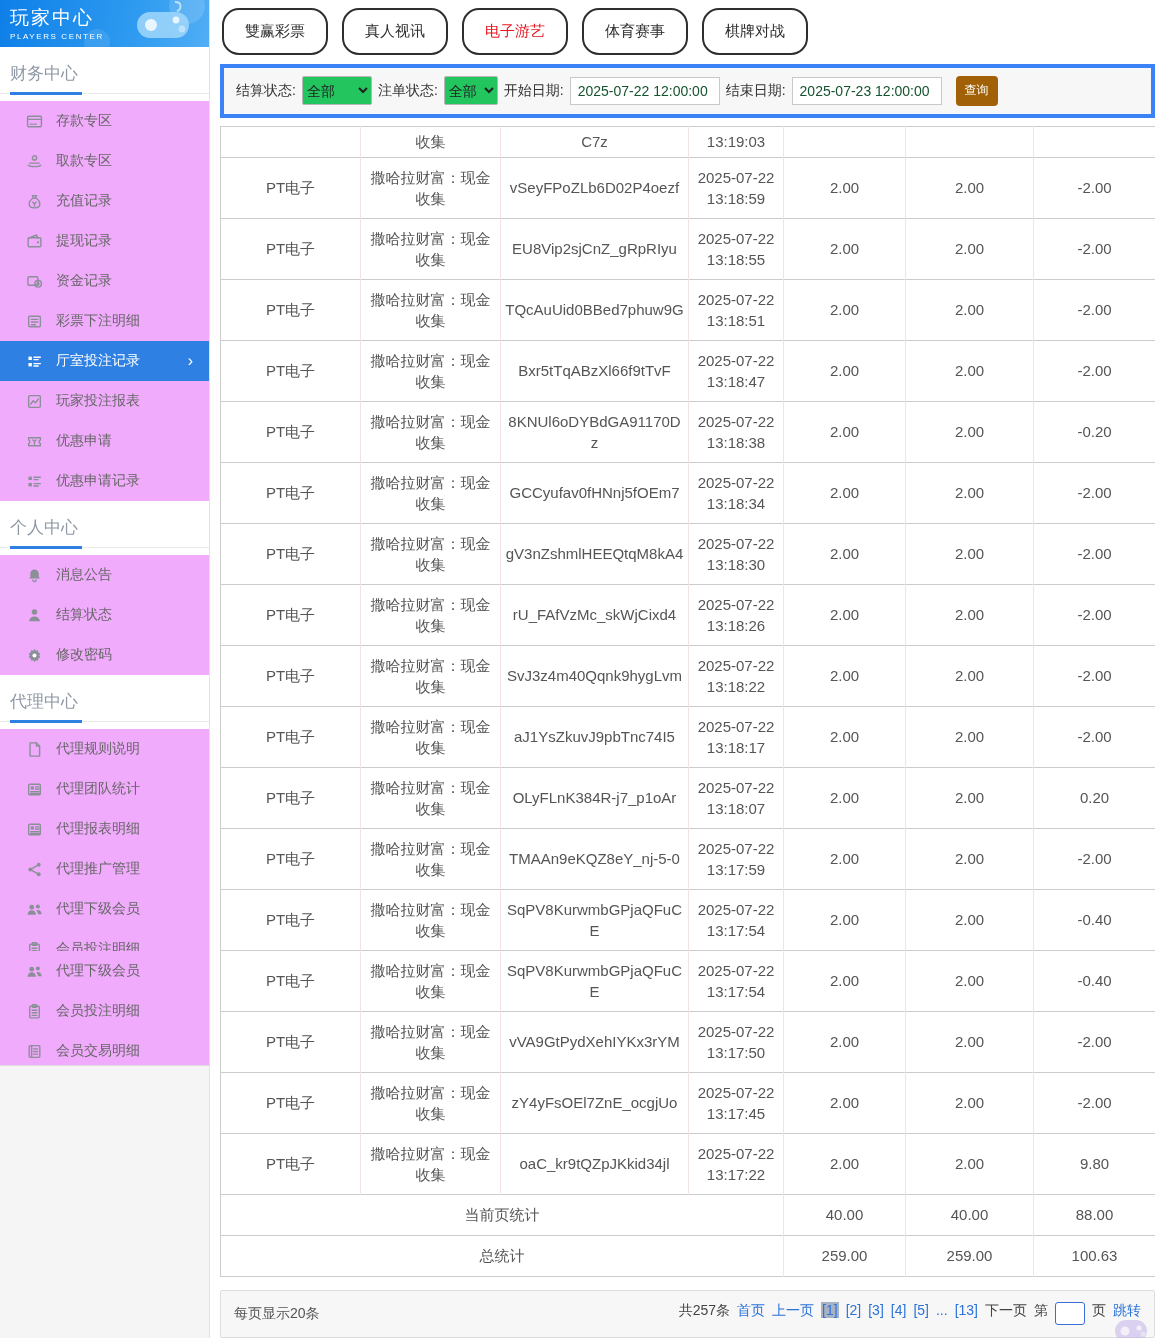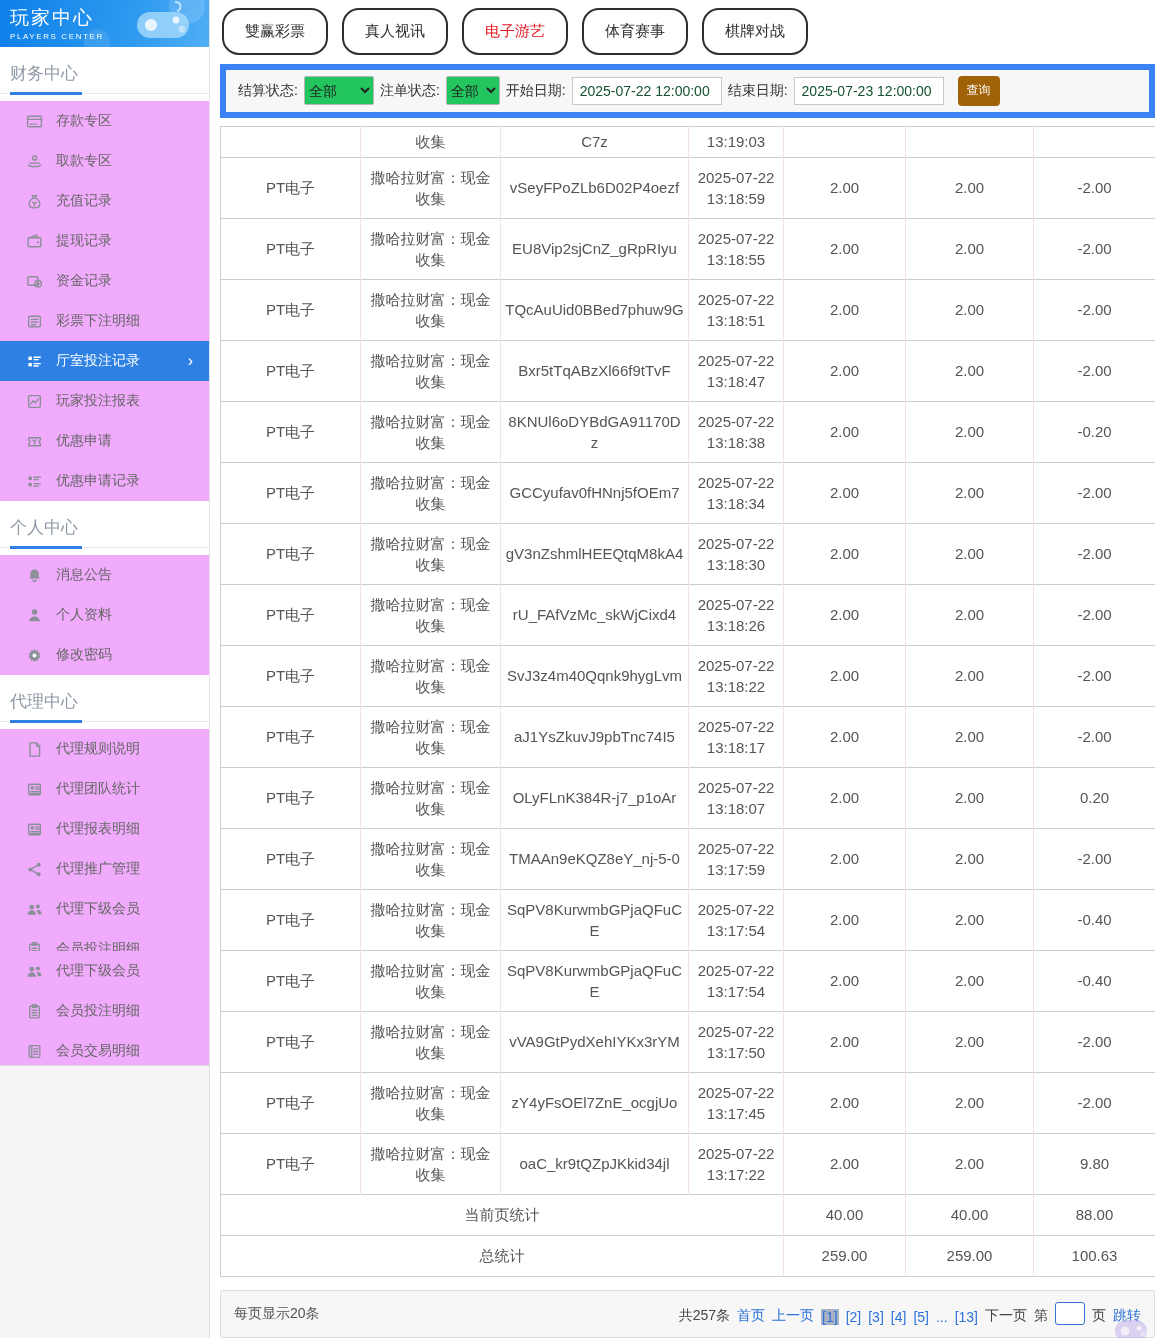--- a/index.html
+++ b/index.html
@@ -23,39 +23,39 @@
   .side-item.selected .ico{color:#fff}
   .side-item .chev{margin-left:auto;margin-right:16px;font-size:16px;line-height:1}
   .side-item.overlap{margin-bottom:-18px}
 
   
   .content{flex:1;display:flex;flex-direction:column;padding-left:10px;background:#fff}
   .tabs-row{display:flex;gap:14px;padding:8px 0 9px 2px}
   .tab{border:2px solid #2e2e2e;border-radius:17px;padding:12px 21px;font-size:15px;color:#2e2e2e;background:#fff;cursor:pointer;white-space:nowrap}
   .tab.active{color:#e8141e}
 
-  .filter-panel{background:#f7f7f7;border:6px solid #3b82f6;height:55px;display:flex;align-items:center;gap:6px;padding:0 12px;font-size:14px;color:#333;width:935px}
+  .filter-panel{background:#f7f7f7;border:4px solid #3b82f6;height:55px;display:flex;align-items:center;gap:6px;padding:0 12px;font-size:14px;color:#333;width:935px}
   .filter-panel label{white-space:nowrap}
   .filter-panel select{height:29px;border:1px solid #b7b7b7;background:#22c55e;font-size:14px;color:#222;border-radius:2px}
   .sel-settle{width:70px}
   .sel-order{width:54px}
   .date-input{width:150px;height:28px;border:1px solid #c9c9c9;font-size:14px;padding:0 7px;color:#14532d;background:#fff}
   .query-btn{width:42px;height:30px;background:#a16207;color:#fff;border:none;border-radius:4px;font-size:12px;margin-left:8px;cursor:pointer}
 
   
   .bet-table{border-collapse:collapse;table-layout:fixed;width:935px;margin-top:8px;font-size:15px;color:#555;border:1px solid #ccc}
   .bet-table td{border-top:1px solid #ccc;border-right:1px solid #f3e3e3;text-align:center;vertical-align:middle;padding:2px 4px;line-height:21px;word-break:break-all;overflow:hidden}
   .bet-table td:last-child{border-right:none}
   .bet-table tr.partial-row{height:31px}
   .bet-table tr.data-row{height:61px}
   .bet-table tr.sum-row{height:41px}
 
   
   .pagination{width:935px;margin-top:13px;height:50px;background:#f7f7f7;border:1px solid #ddd;border-radius:2px;display:flex;align-items:center;justify-content:space-between;padding:0 13px;font-size:14px;color:#555}
-  .pag-right{display:flex;align-items:flex-end;gap:7px;white-space:nowrap}
+  .pag-right{display:flex;align-items:flex-start;gap:7px;white-space:nowrap}
   .pg-link{color:#2b72d9;cursor:pointer}
   .pg-page{color:#2b72d9;cursor:pointer}
   .pg-page.active{background:#a9b2c3;padding:0 1px}
   .pg-plain{color:#444}
   .jump-input{width:30px;height:23px;border:1px solid #3a6fd8;border-radius:3px;background:#fff}
 
   .float-widget{position:absolute;right:4px;bottom:-10px;width:40px;height:34px;opacity:.55;pointer-events:none}
 </style>
 </head>
 <body>
@@ -184,21 +184,21 @@
           </span>
           <span>消息公告</span>
         </div>
         <div class="side-item">
           <span class="ico">
             <svg viewBox="0 0 16 16">
               <circle cx="8" cy="4.8" r="2.6" fill="currentColor"></circle>
               <path d="M2.8 13.5c.5-3 2.6-4.5 5.2-4.5s4.7 1.5 5.2 4.5z" fill="currentColor"></path>
             </svg>
           </span>
-          <span>个人资料</span>
+          <span>结算状态</span>
         </div>
         <div class="side-item">
           <span class="ico">
             <svg viewBox="0 0 16 16">
               <path d="M8 1.6l1.1 1.9 2.1-.4.4 2.1 1.9 1.1-1 1.7 1 1.7-1.9 1.1-.4 2.1-2.1-.4L8 14.4l-1.1-1.9-2.1.4-.4-2.1-1.9-1.1 1-1.7-1-1.7 1.9-1.1.4-2.1 2.1.4z" fill="currentColor"></path>
               <circle cx="8" cy="8" r="1.9" fill="#fff"></circle>
             </svg>
           </span>
           <span>修改密码</span>
         </div>

